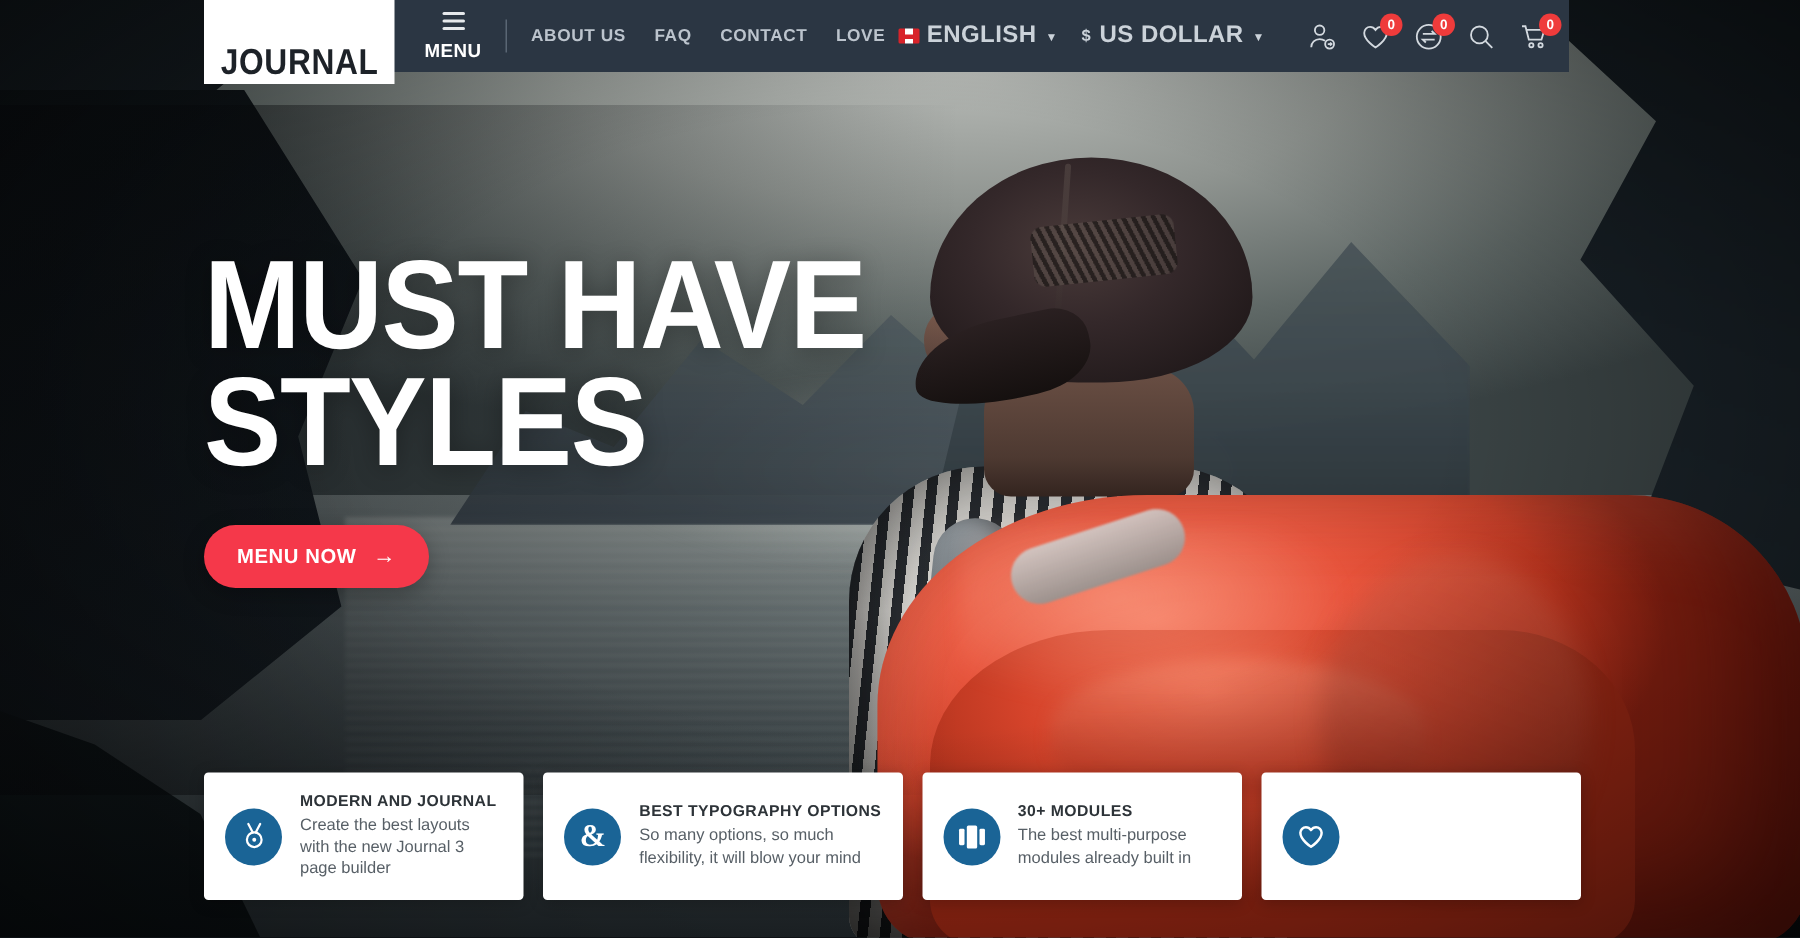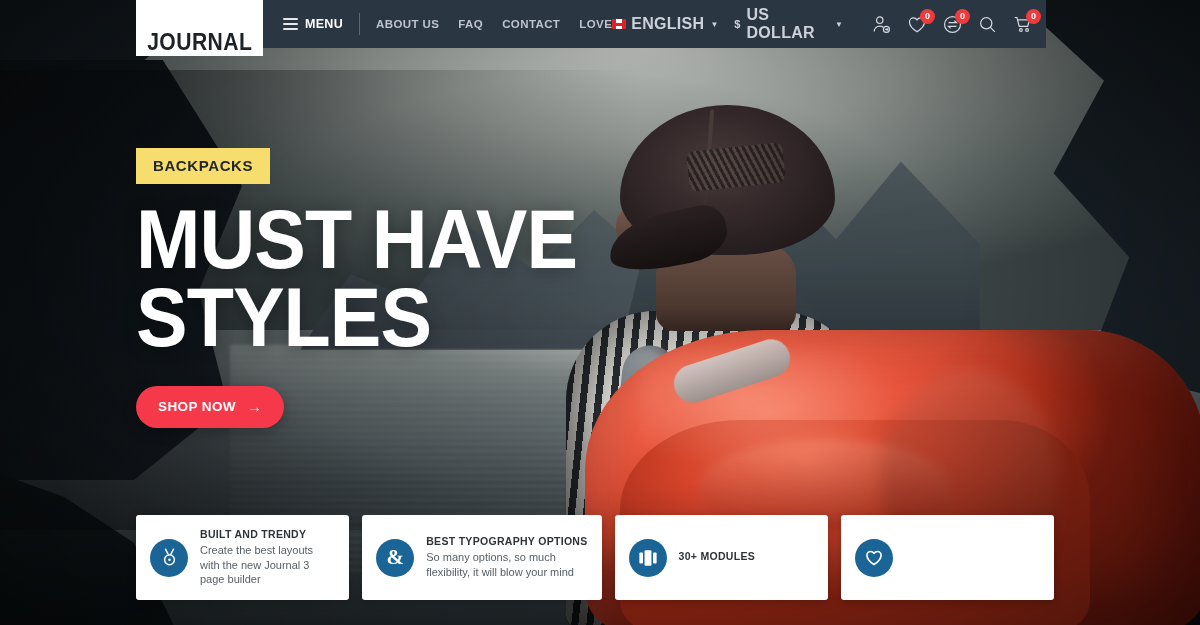--- a/index.html
+++ b/index.html
@@ -206,21 +206,21 @@
     width:127px; height:64px; background:#fff;
     display:flex; align-items:flex-end; justify-content:center;
     flex:none;
   }
   .logo-text {
     font-size:24px; font-weight:700; color:#1d2228;
     letter-spacing:.5px; transform:scaleX(.88);
     font-family:"Liberation Sans", sans-serif;
   }
   .nav { display:flex; align-items:center; margin-left:20px; }
-  .menu-btn { display:flex; align-items:center; gap:7px; cursor:pointer; }
+  .menu-btn { display:flex; align-items:center; gap:7px; cursor:pointer;flex-direction:column; }
   .burger { display:flex; flex-direction:column; gap:3px; }
   .burger span { display:block; width:15px; height:2px; background:#e6e9ec; border-radius:1px; }
   .menu-label {
     color:#fff; font-size:12.5px; font-weight:700; letter-spacing:.3px;
   }
   .divider { width:1px; height:22px; background:#5a6674; margin:0 16px; }
   .nav-links { display:flex; align-items:center; gap:19px; }
   .nav-link {
     color:#bcc4cd; font-size:11.5px; font-weight:700; letter-spacing:.4px;
     text-decoration:none; cursor:pointer; white-space:nowrap;
@@ -431,43 +431,42 @@
           <circle cx="16.6" cy="18.4" r="1.6"></circle>
         </svg>
         <span class="badge">0</span>
       </div>
 
     </div>
   </div>
 </div>
 
 <div class="hero-content">
-  <div class="badge-tag">BACKPACKS</div>
   <h1 class="headline">
     <span>MUST HAVE</span>
     <span class="headline-l2">STYLES</span>
   </h1>
   <button class="shop-now">
-    <span>SHOP NOW</span>
+    <span>MENU NOW</span>
     <span class="arrow">→</span>
   </button>
 </div>
 
 <div class="features">
 
   <div class="card">
     <div class="card-icon">
       <svg width="21" height="21" viewBox="0 0 24 24" fill="none" stroke="#fff" stroke-width="1.7" stroke-linecap="round">
         <path d="M7.5 2.6 10.8 9M16.5 2.6 13.2 9"></path>
         <circle cx="12" cy="14.6" r="5.6" fill="none"></circle>
         <circle cx="12" cy="14.6" r="1.5" fill="#fff" stroke="none"></circle>
       </svg>
     </div>
     <div class="card-body">
-      <div class="card-title">BUILT AND TRENDY</div>
+      <div class="card-title">MODERN AND JOURNAL</div>
       <div class="card-desc">Create the best layouts with the new Journal 3 page builder</div>
     </div>
   </div>
 
   <div class="card">
     <div class="card-icon">
       <span class="amp">&amp;</span>
     </div>
     <div class="card-body">
       <div class="card-title">BEST TYPOGRAPHY OPTIONS</div>
@@ -478,20 +477,21 @@
   <div class="card">
     <div class="card-icon">
       <svg width="22" height="20" viewBox="0 0 24 22" fill="#fff">
         <rect x="2.5" y="5" width="4" height="12" rx="1"></rect>
         <rect x="8.2" y="2.5" width="7.6" height="17" rx="1.2"></rect>
         <rect x="17.5" y="5" width="4" height="12" rx="1"></rect>
       </svg>
     </div>
     <div class="card-body">
       <div class="card-title">30+ MODULES</div>
+      <div class="card-desc">The best multi-purpose modules already built in</div>
     </div>
   </div>
 
   <div class="card">
     <div class="card-icon">
       <svg width="22" height="21" viewBox="0 0 24 24" fill="none" stroke="#fff" stroke-width="1.9" stroke-linejoin="round">
         <path d="M12 20S3.9 14.9 3.9 9.4c0-2.5 2-4.3 4.2-4.3 1.6 0 3 .9 3.9 2.2.9-1.3 2.3-2.2 3.9-2.2 2.2 0 4.2 1.8 4.2 4.3C20.1 14.9 12 20 12 20z"></path>
       </svg>
     </div>
   </div>

